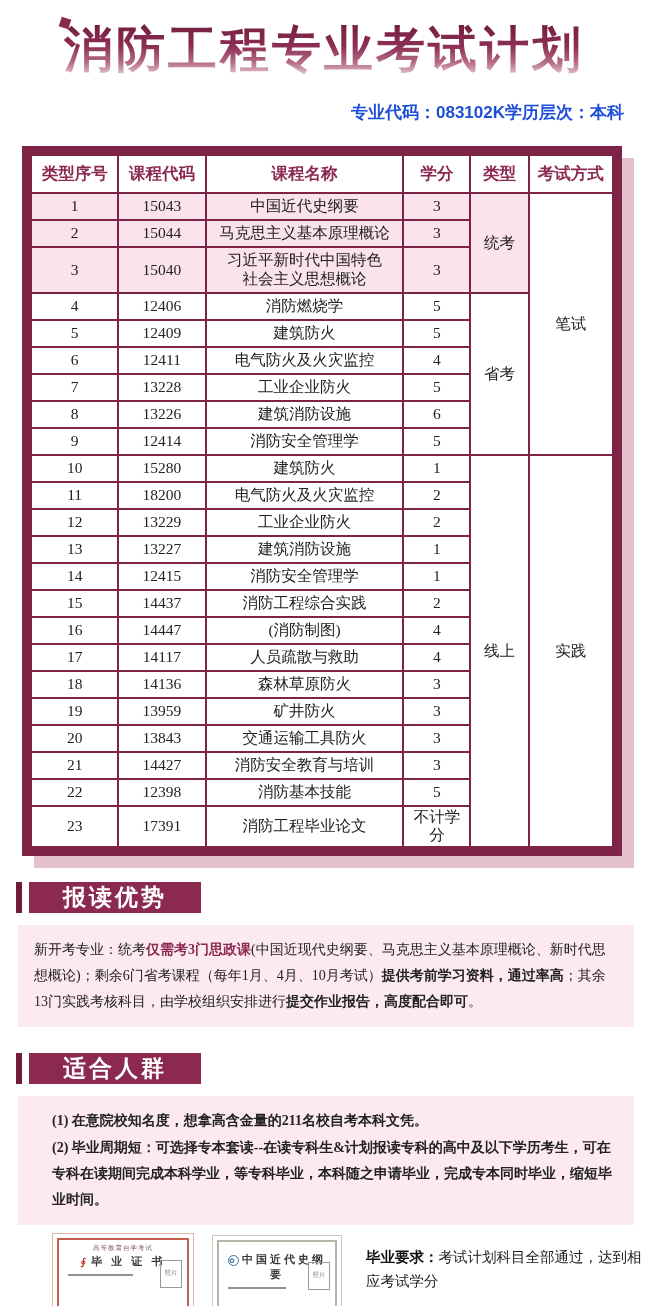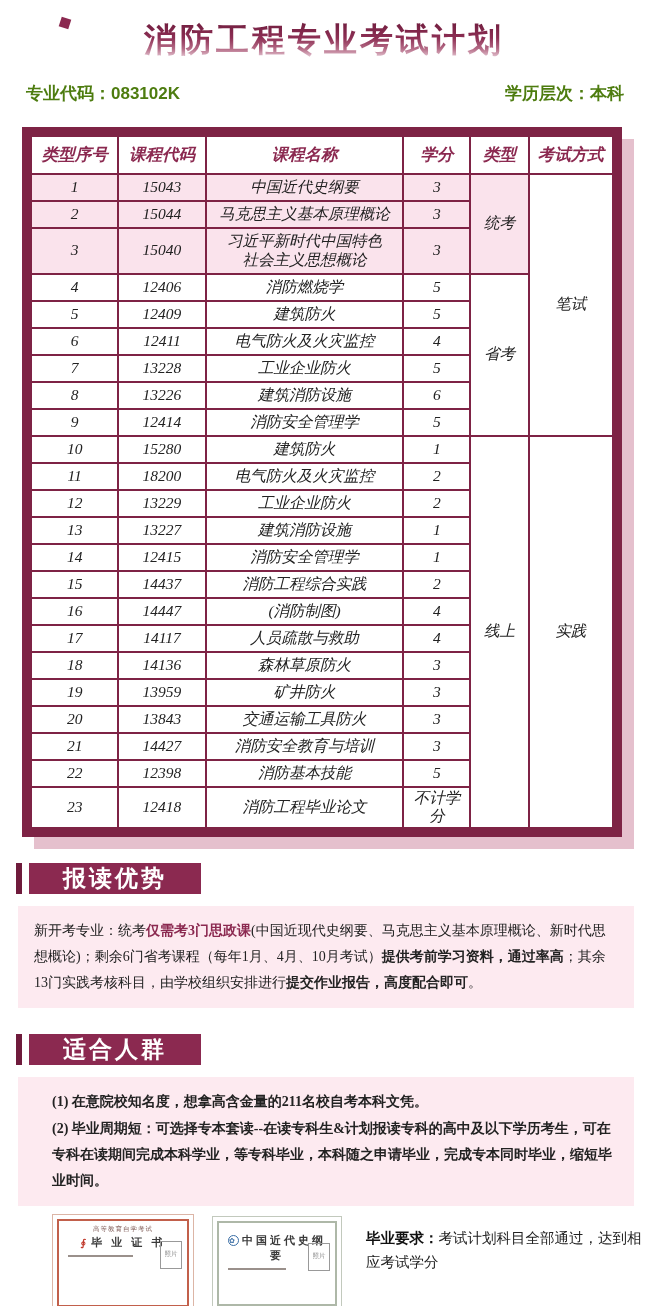--- a/index.html
+++ b/index.html
@@ -11,38 +11,37 @@
   .page { width:648px; height:1306px; position:relative; }
 
   
   .title-wrap { position:relative; padding-top:20px; text-align:center; }
   .deco-square {
     position:absolute; left:60px; top:18px; width:10px; height:10px;
     background:#8b2950; transform:rotate(18deg); display:inline-block;
   }
   h1.title {
     font-family:"Liberation Sans","DejaVu Sans",sans-serif;
-    font-weight:bold; font-size:33px; letter-spacing:3px; line-height:1.2;
+    font-weight:bold; font-size:49px; letter-spacing:3px; line-height:1.2;
     background:linear-gradient(180deg,#6d1b3c 0%,#8d2f54 45%,#b56c87 72%,#e8cdd8 95%,#f7eef2 100%);
     -webkit-background-clip:text; background-clip:text; color:transparent;text-decoration:underline;
   }
   
   .codes-row {
-    display:flex; justify-content:space-between; align-items:center;
+    display:flex; justify-content:flex-end; align-items:center;
     padding:0 24px 0 26px; margin-top:22px;
     font-family:"Liberation Sans","DejaVu Sans",sans-serif;
-    font-weight:bold; font-size:17px; color:#4d7c0f;
+    font-weight:bold; font-size:17px; color:#1d4ed8;
   }
 
   
   .table-wrap {
     margin:22px 26px 0 22px; width:600px;
     border:8px solid #7e2345; background:#fff;
     box-shadow:12px 12px 0 0 #e5c0cd;
-    font-style:italic;
   }
   table.ctable { width:100%; border-collapse:collapse; table-layout:fixed; }
   .ctable th, .ctable td {
     border:2px solid #7e2345; text-align:center; vertical-align:middle;
     font-size:15.5px; line-height:1.2; padding:1px 2px;
   }
   .ctable th {
     height:38px; color:#8b2950; font-weight:bold; font-size:16.5px; background:#fff;
   }
   .ctable td { height:27px; background:#fff; }
@@ -279,21 +278,21 @@
             <td data-name="course-credit">3</td>
           </tr>
           <tr data-name="table-row">
             <td data-name="row-number">22</td>
             <td data-name="course-code">12398</td>
             <td data-name="course-name" class="name">消防基本技能</td>
             <td data-name="course-credit">5</td>
           </tr>
           <tr data-name="table-row">
             <td data-name="row-number">23</td>
-            <td data-name="course-code">12418</td>
+            <td data-name="course-code">17391</td>
             <td data-name="course-name" class="name">消防工程毕业论文</td>
             <td data-name="course-credit">不计学分</td>
           </tr>
         </tbody>
     </table>
   </div>
 
   <div class="section-bar" data-name="section-advantages-header">
     <span class="vbar" data-name="section-bar-accent"></span>
     <span class="bar-box" data-name="advantages-heading">报读优势</span>

